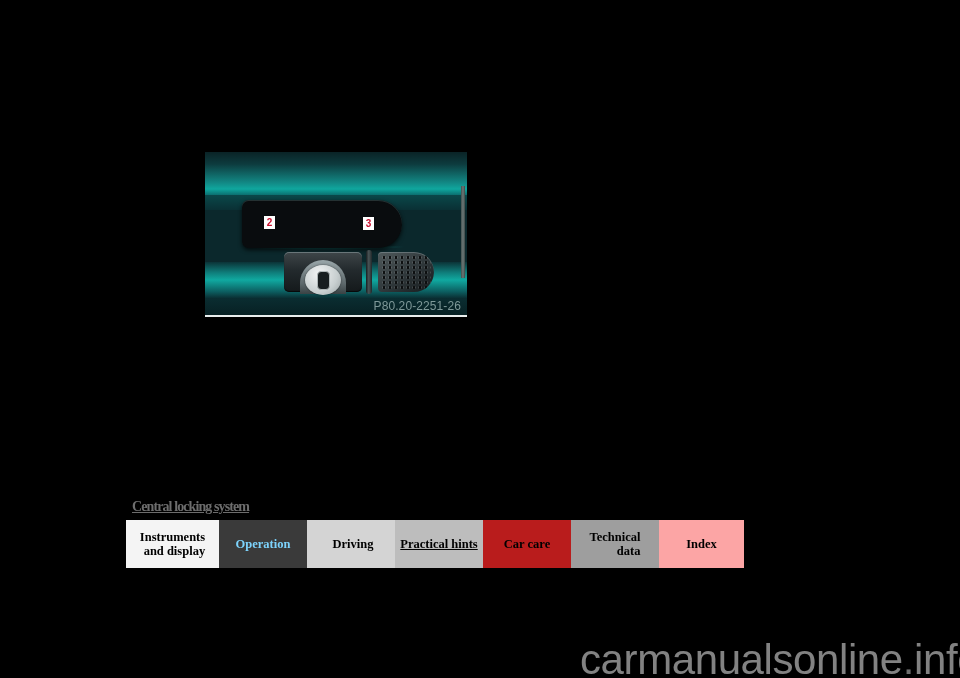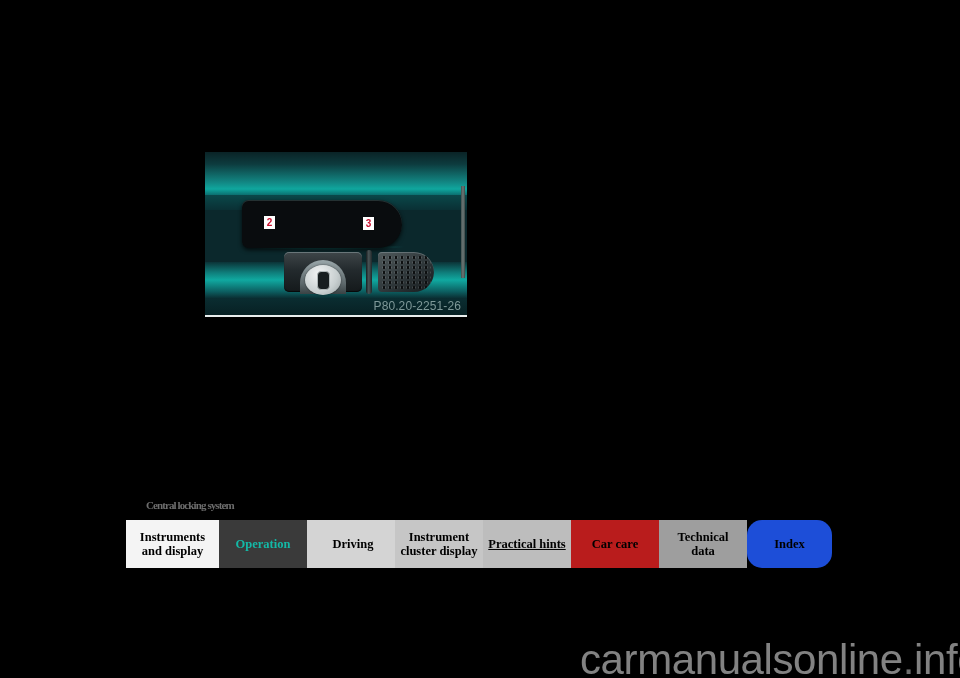--- a/index.html
+++ b/index.html
@@ -211,56 +211,57 @@
     left: 0;
     bottom: 0;
     width: 100%;
     height: 2px;
     background: #e9eded;
   }
 
   
   .section-heading {
     position: absolute;
-    left: 146px;
+    left: 132px;
     top: 499px;
     font-family: "Liberation Serif", serif;
     font-weight: bold;
-    font-size: 11px;
+    font-size: 14px;
     color: #6d6d6d;
     letter-spacing: -0.9px;
     filter: blur(0.7px);
     white-space: nowrap;
+    text-decoration: underline;
   }
 
   
   .tabbar {
     position: absolute;
     left: 126px;
     top: 520px;
     width: 706px;
     height: 48px;
     display: flex;
     align-items: stretch;
   }
   .tab {
     display: flex;
     align-items: center;
     justify-content: center;
-    text-align: center;
+    text-align: right;
     font-family: "Liberation Serif", serif;
     font-weight: bold;
     font-size: 12.5px;
     line-height: 14px;
     color: #000000;
     padding: 0 4px;
     box-sizing: border-box;
   }
   .tab.active {
-    color: #14b8a6;
+    color: #7dd3fc;
   }
 
   
   .watermark {
     position: absolute;
     left: 580px;
     top: 636px;
     font-family: "Liberation Sans", sans-serif;
     font-size: 42px;
     color: #828282;
@@ -309,38 +310,32 @@
       <span>Instruments</span><br>
       <span>and display</span>
     </span>
   </div>
   <div class="tab active" style="background-color: rgb(58, 58, 58); width: 88px; flex: 0 0 88px;">
     <span>Operation</span>
   </div>
   <div class="tab" style="background-color: rgb(212, 212, 212); width: 88px; flex: 0 0 88px; padding-left: 8px;">
     <span>Driving</span>
   </div>
-  <div class="tab" style="background-color: rgb(198, 198, 198); width: 88px; flex: 0 0 88px;">
-    <span>
-      <span>Instrument</span><br>
-      <span>cluster display</span>
-    </span>
-  </div>
   <div class="tab" style="background-color: rgb(189, 189, 189); width: 88px; flex: 0 0 88px; text-decoration: underline;">
     <span>Practical hints</span>
   </div>
   <div class="tab" style="background-color: #b91c1c; width: 88px; flex: 0 0 88px;">
     <span>Car care</span>
   </div>
   <div class="tab" style="background-color: rgb(158, 158, 158); width: 88px; flex: 0 0 88px;">
     <span>
       <span>Technical</span><br>
       <span>data</span>
     </span>
   </div>
-  <div class="tab" style="background-color: #1d4ed8; width: 85px; flex: 0 0 85px; border-radius: 15px;">
+  <div class="tab" style="background-color: #fca5a5; width: 85px; flex: 0 0 85px;">
     <span>Index</span>
   </div>
 </div>
 
 <div class="watermark">
   <span>carmanualsonline</span><span class="dot">.</span><span>info</span>
 </div>
 
 </body></html>

